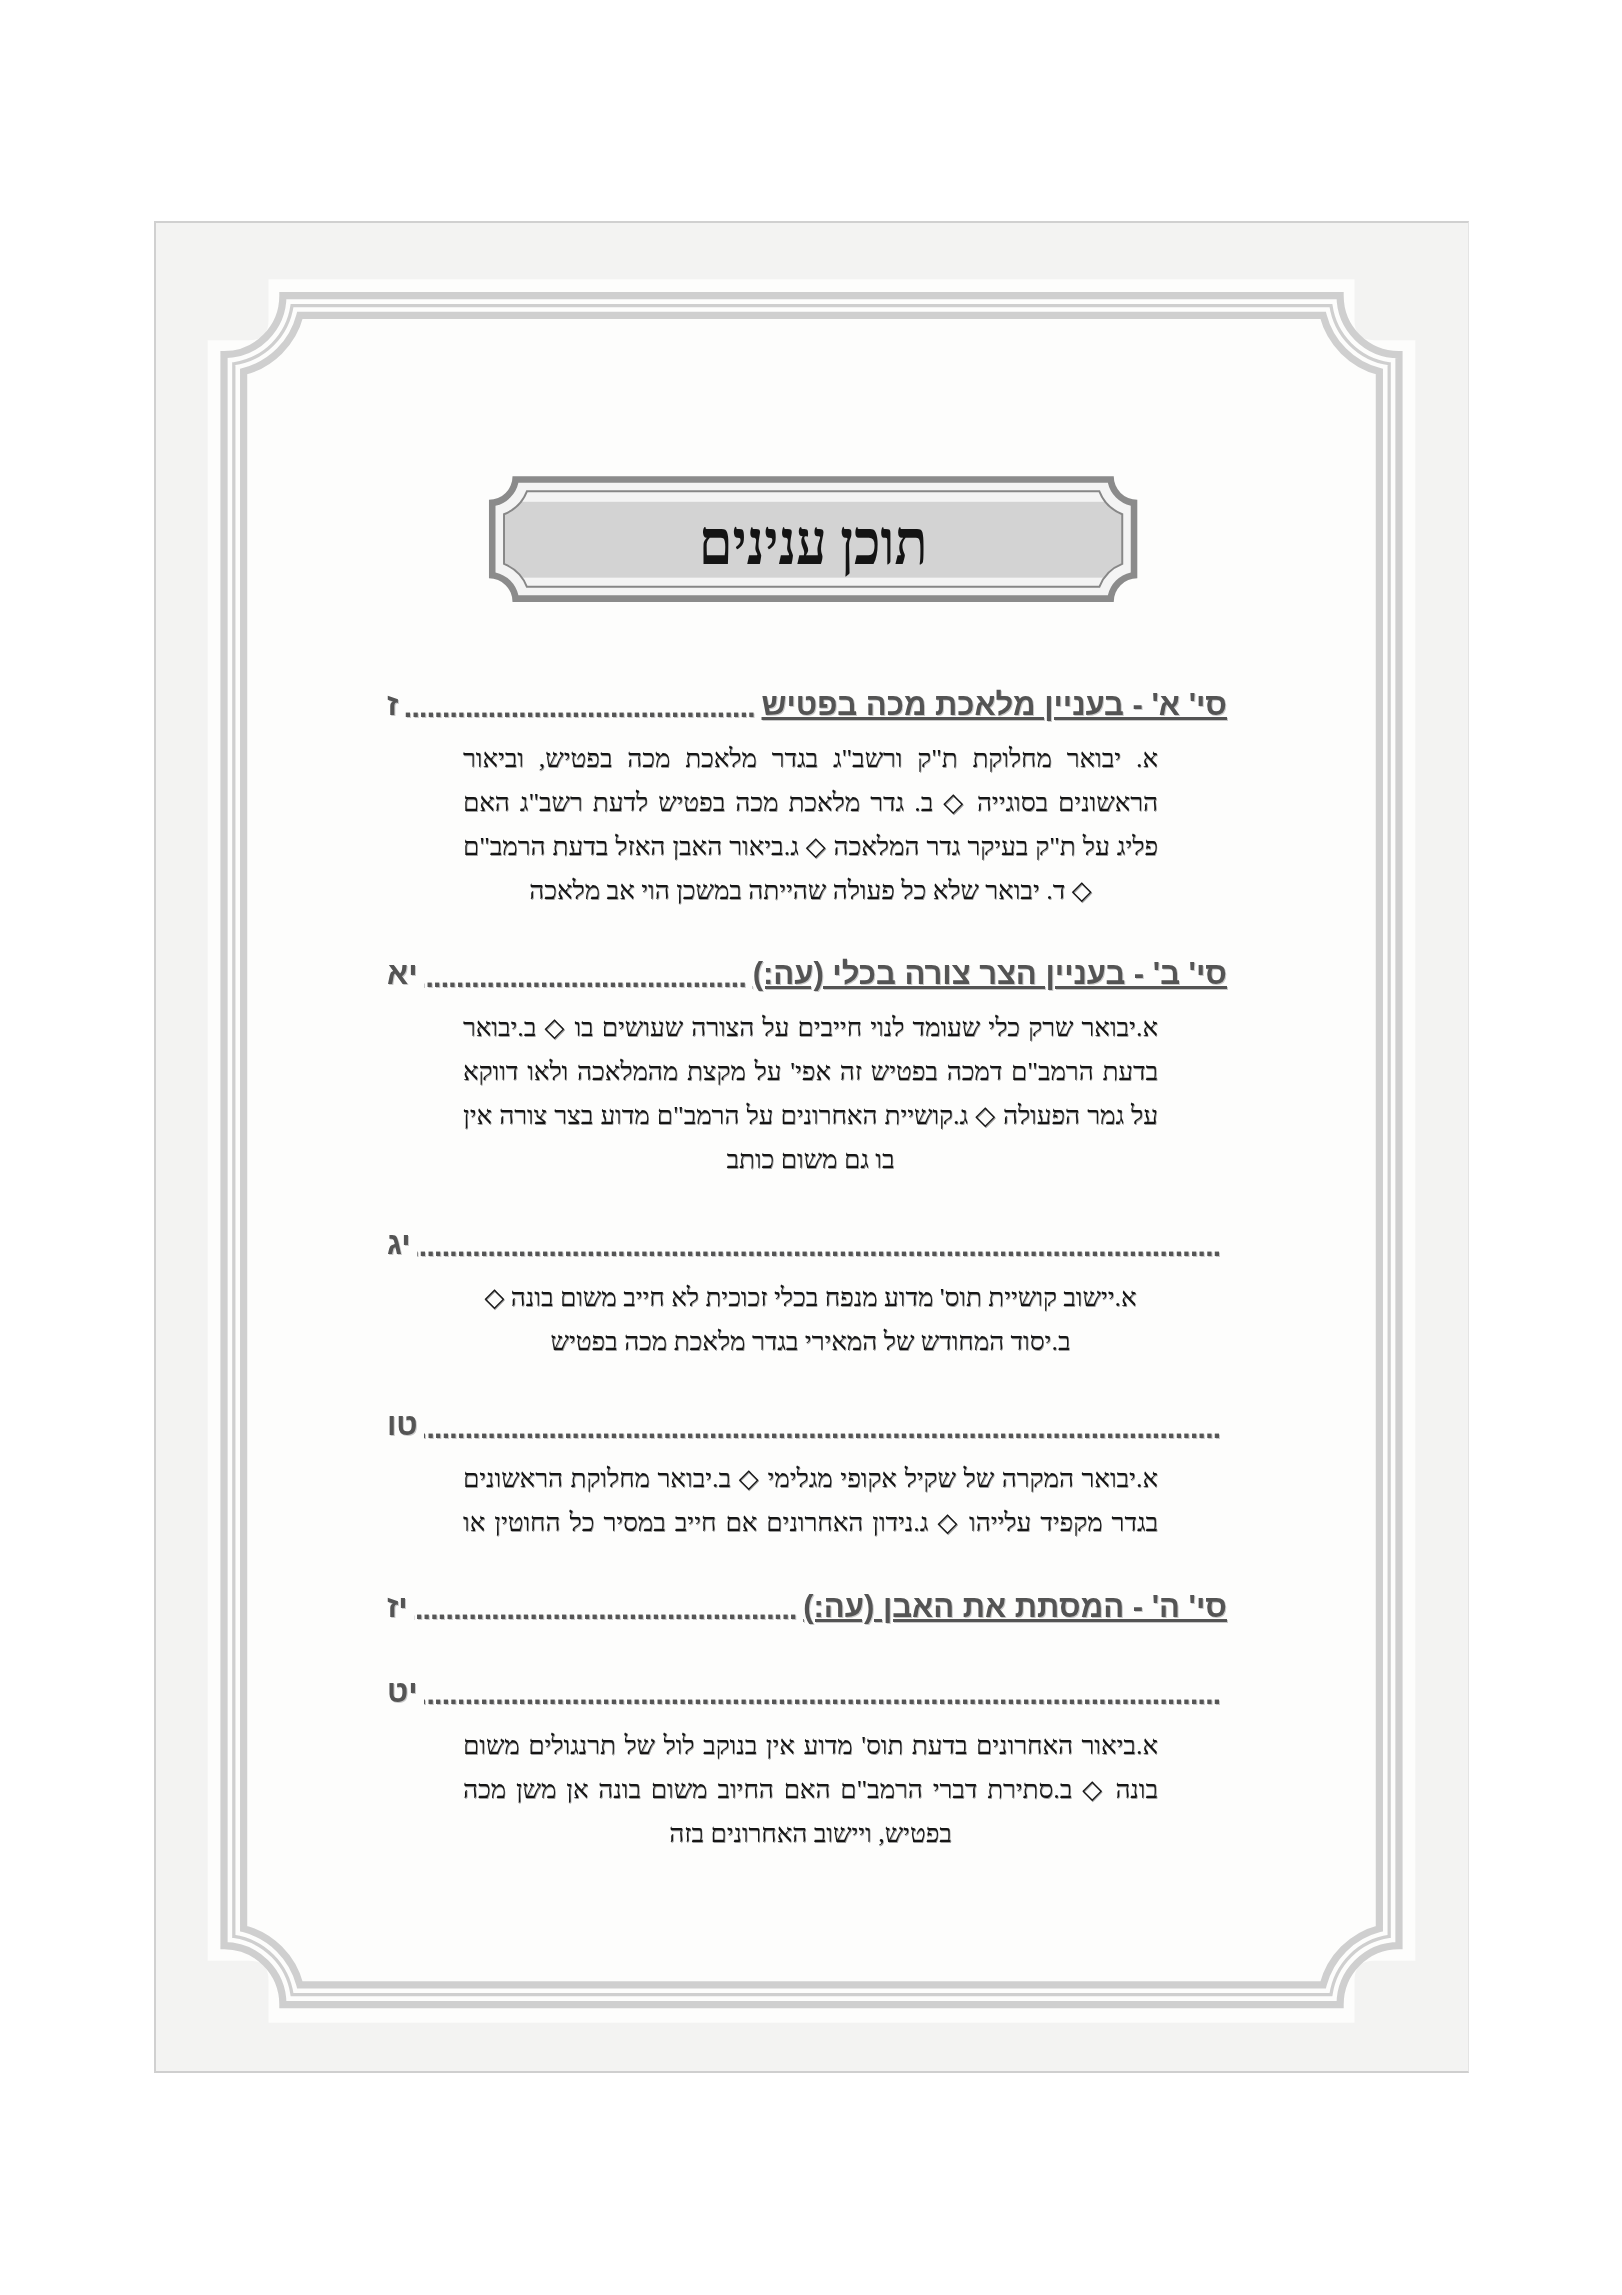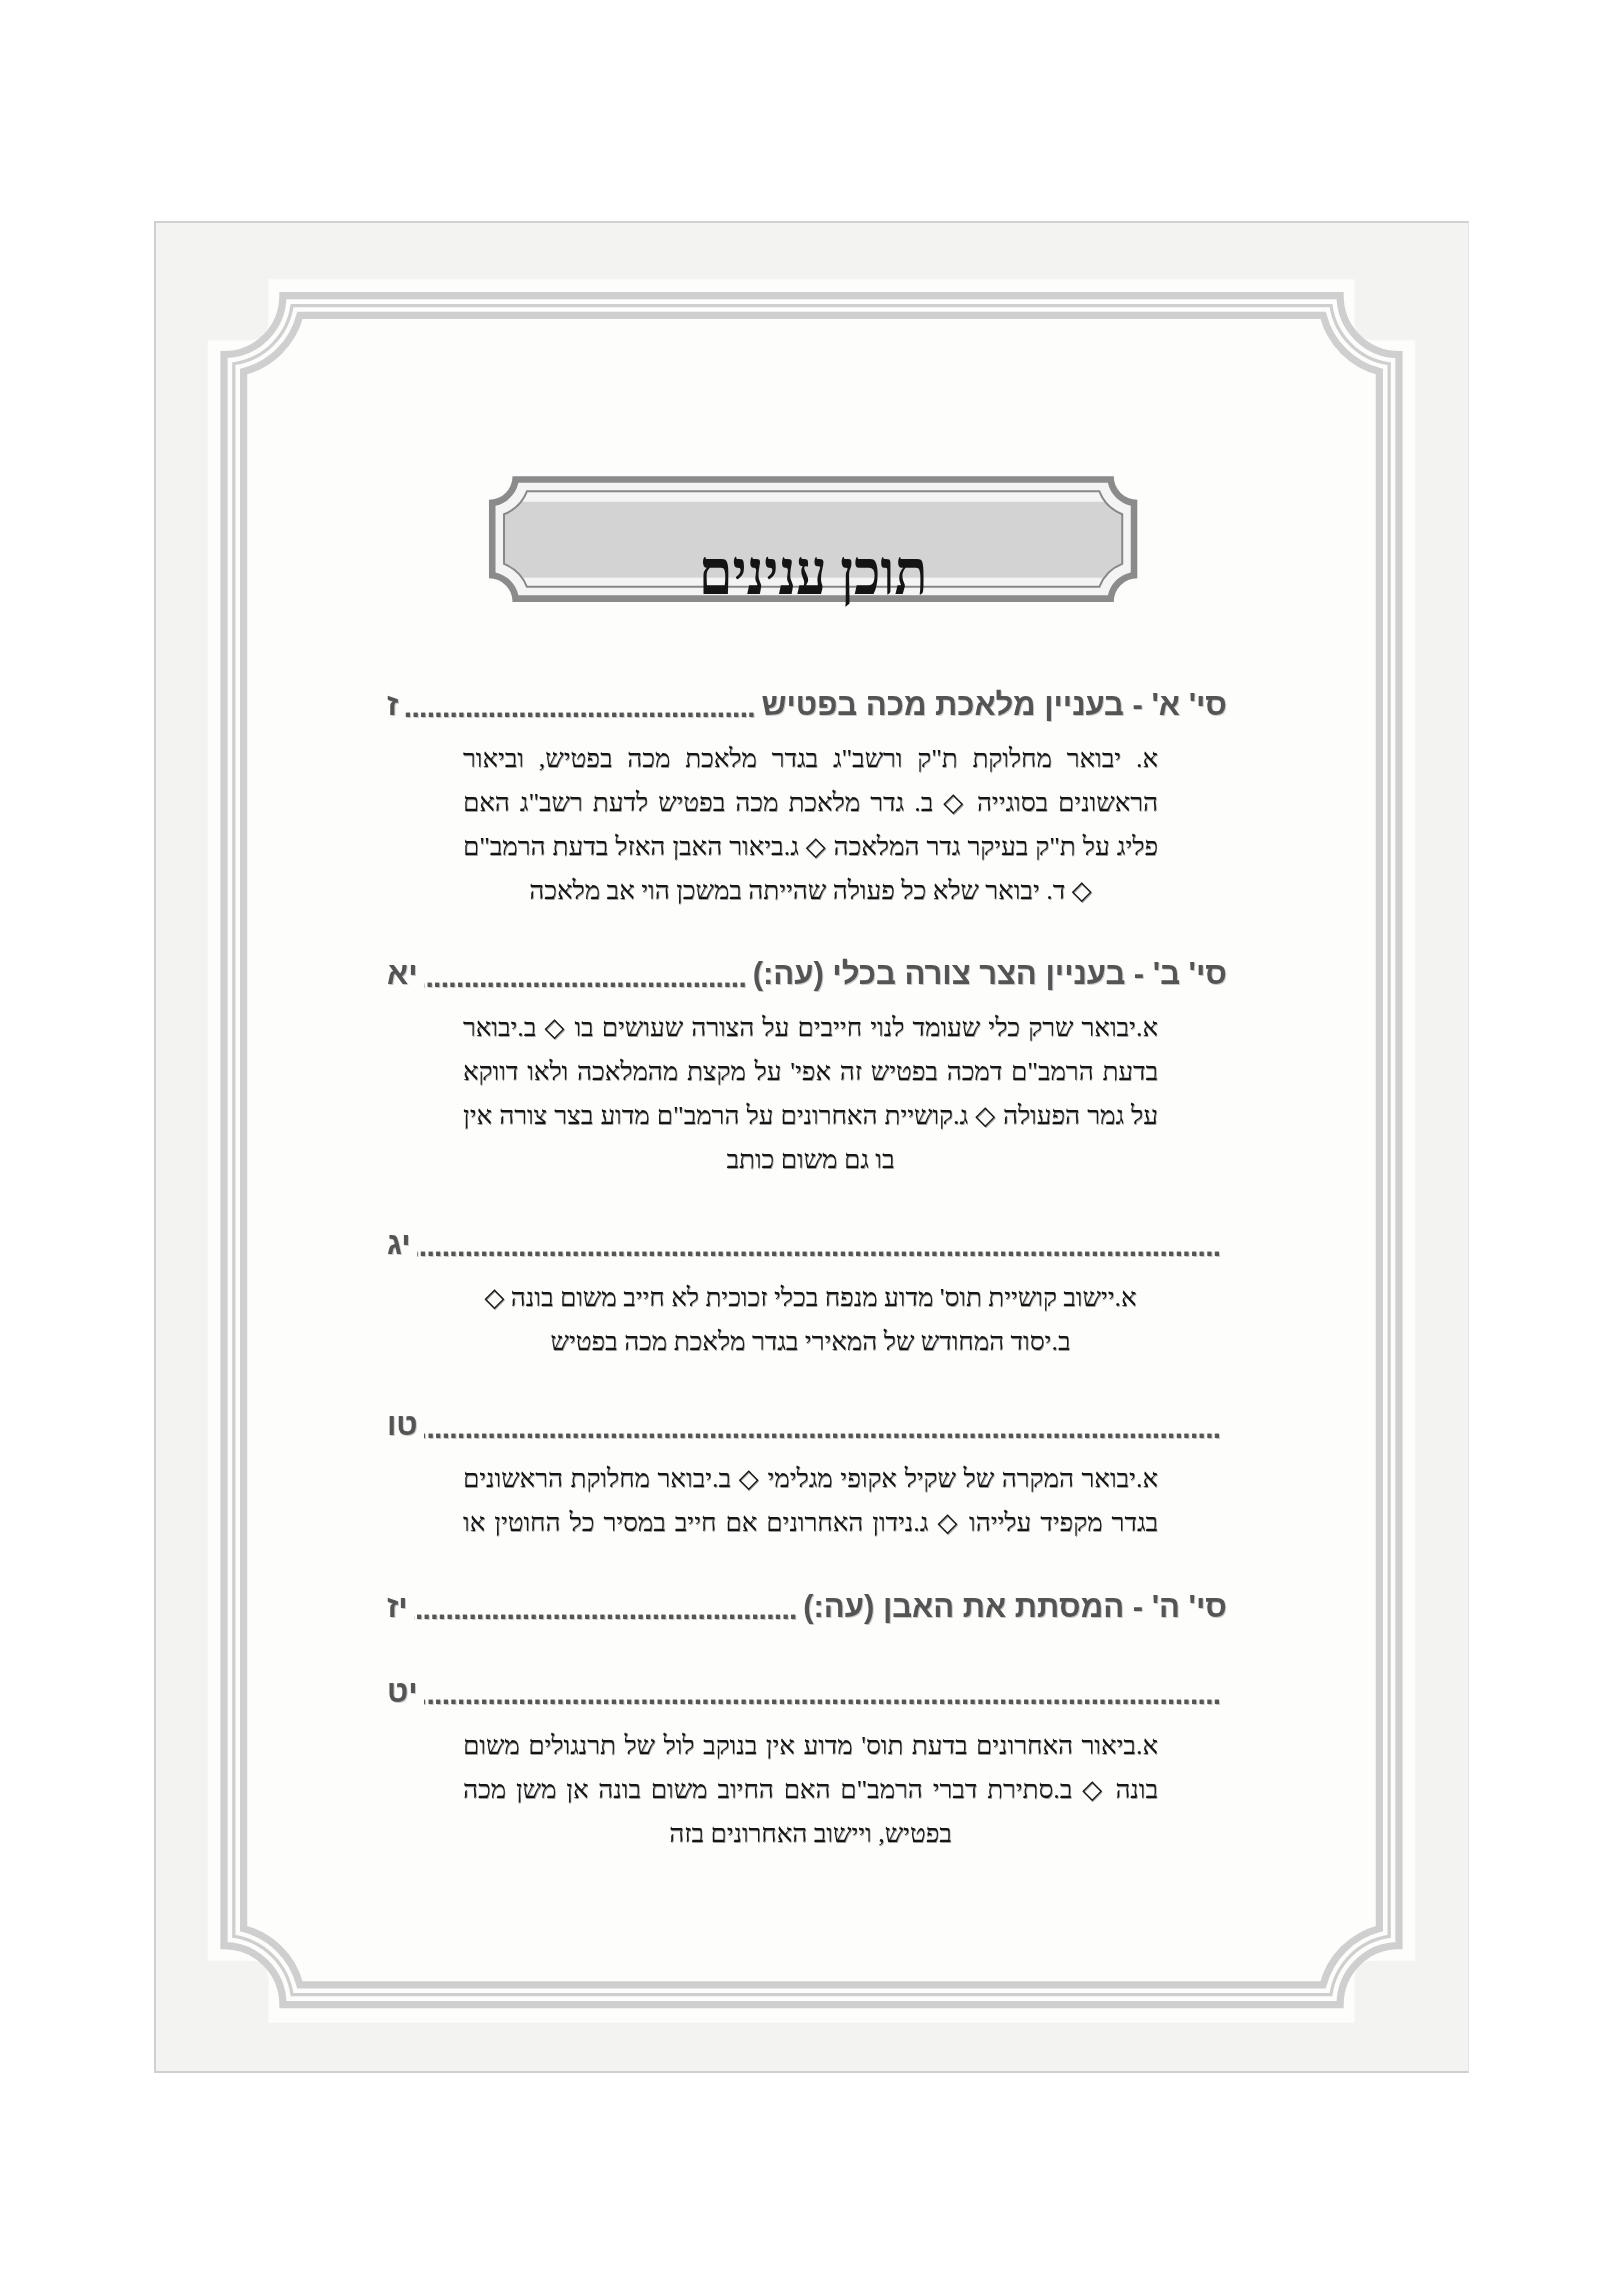--- a/index.html
+++ b/index.html
@@ -21,21 +21,21 @@
       border-bottom: 2.6px solid #cfcfcf;
       border-right: 0.7px solid #e4e4e4;
     }
     .frame-svg {
       position: absolute;
       left: 0; top: 0;
       width: 1623px; height: 2295px;
     }
     .title-wrap {
       position: absolute;
-      left: 489px; top: 532px;
+      left: 489px; top: 502px;
       width: 648px; height: 76px;
       display: flex;
       align-items: flex-start;
       justify-content: center;
       direction: rtl;
     }
     .title-text {
       display: inline-block;
       font-family: "Liberation Serif", "DejaVu Serif", serif;
       font-weight: bold;
@@ -59,21 +59,21 @@
       display: flex;
       align-items: center;
       height: 59px;
       font-family: "Liberation Sans", "DejaVu Sans", sans-serif;
       font-weight: bold;
       font-size: 31px;
       color: #545454;
       text-shadow: 1px 1px 0 #c9c9c9;
       white-space: nowrap;
     }
-    .heading-title { flex: 0 0 auto; }
+    .heading-title { flex: 0 0 auto; text-decoration: underline; }
     .heading-leader {
       flex: 1 1 auto;
       overflow: hidden;
       white-space: nowrap;
       margin: 0 6.5px;
       font-size: 30px;
       letter-spacing: -0.7px;
       color: #555555;
       padding-top: 5.2px;
     }

